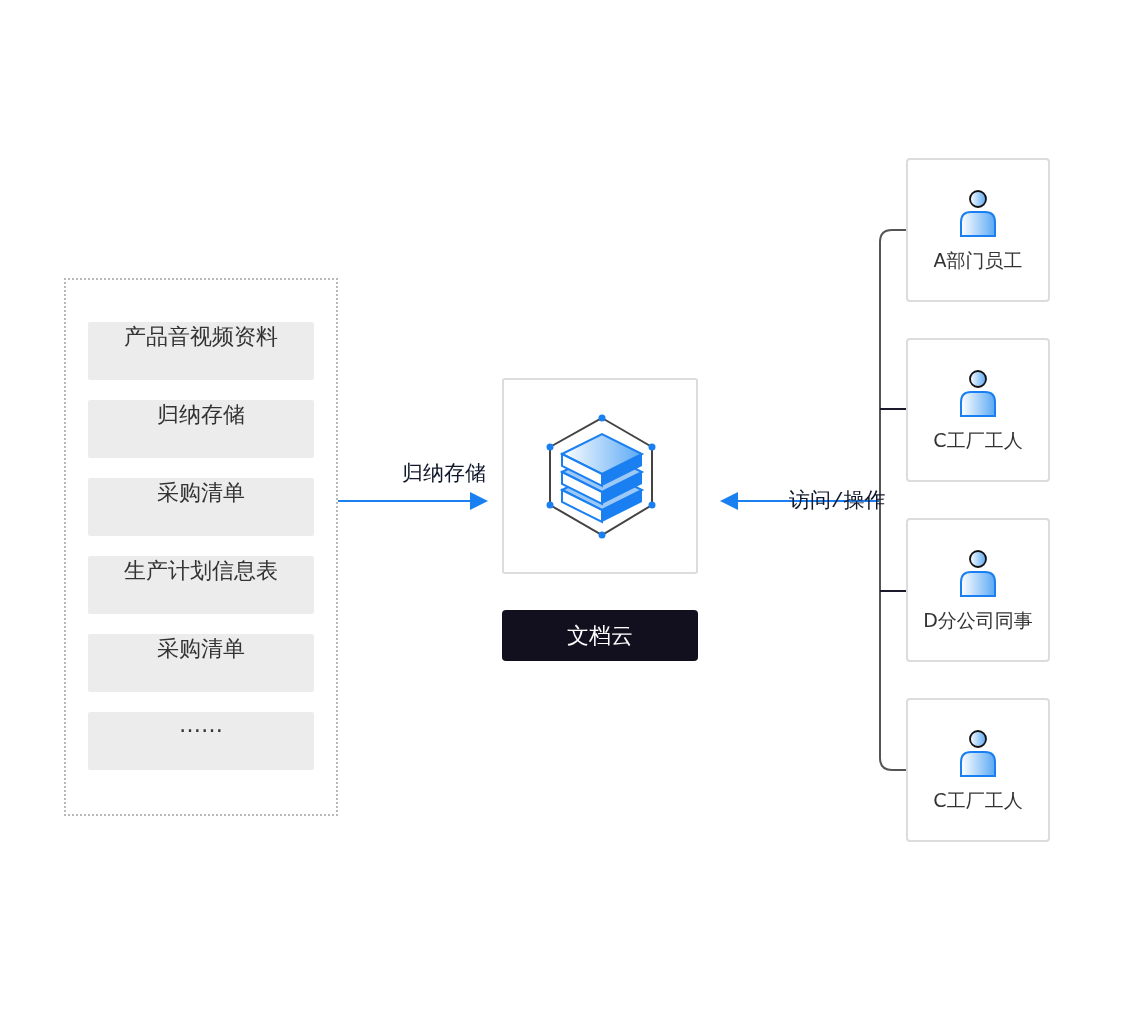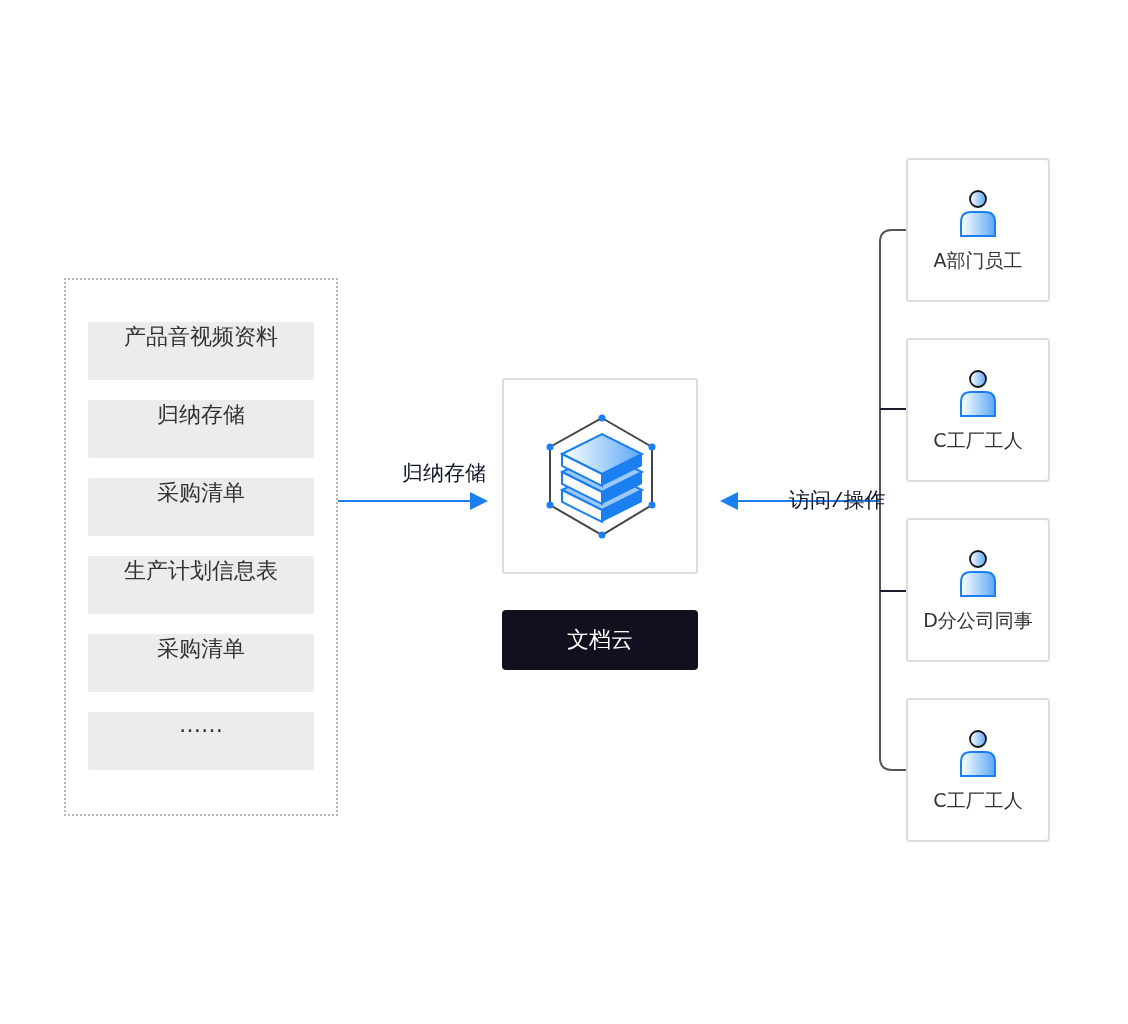--- a/index.html
+++ b/index.html
@@ -17,21 +17,21 @@
     background:#ececec; border-radius:2px;
     display:flex; justify-content:center;
     font-size:22px; color:#333;
   }
   .flow-label { font-size:21px; color:#0f172a;margin-left:40px; }
   .hub {
     left:502px; top:378px; width:196px; height:196px;
     border:2px solid #dcdcdc; border-radius:3px; box-sizing:border-box; background:#fff;
   }
   .hub-name {
-    left:502px; top:610px; width:196px; height:60px; background:#12101f; color:#fff;
+    left:502px; top:610px; width:196px; height:51px; background:#12101f; color:#fff;
     border-radius:4px; display:flex; align-items:center; justify-content:center; font-size:22px;
   }
   .user-card {
     position:absolute; left:906px; width:144px; height:144px;
     border:2px solid #dcdcdc; border-radius:4px; box-sizing:border-box; background:#fff;
   }
   .user-card .avatar { position:absolute; left:50px; top:28px; width:40px; height:50px; }
   .user-card .user-label {
     position:absolute; left:0; right:0; top:88px; text-align:center; font-size:19px; color:#333;
   }

